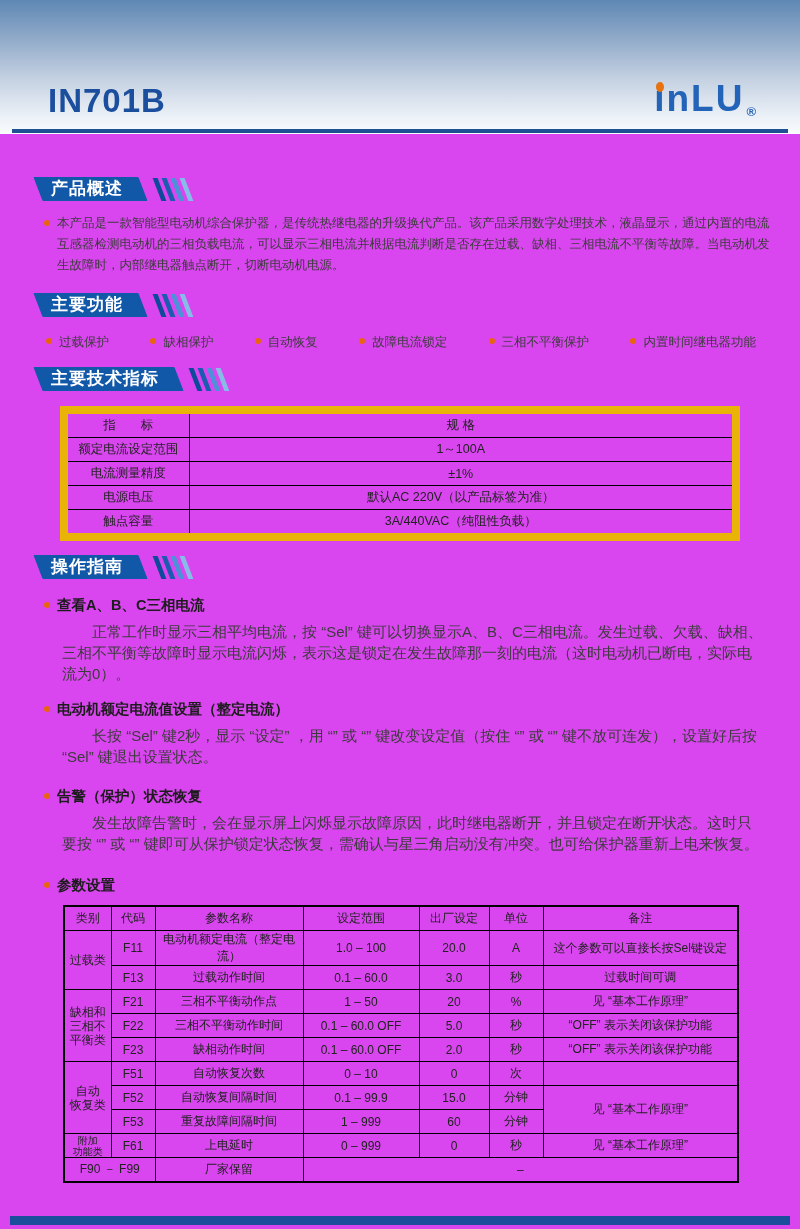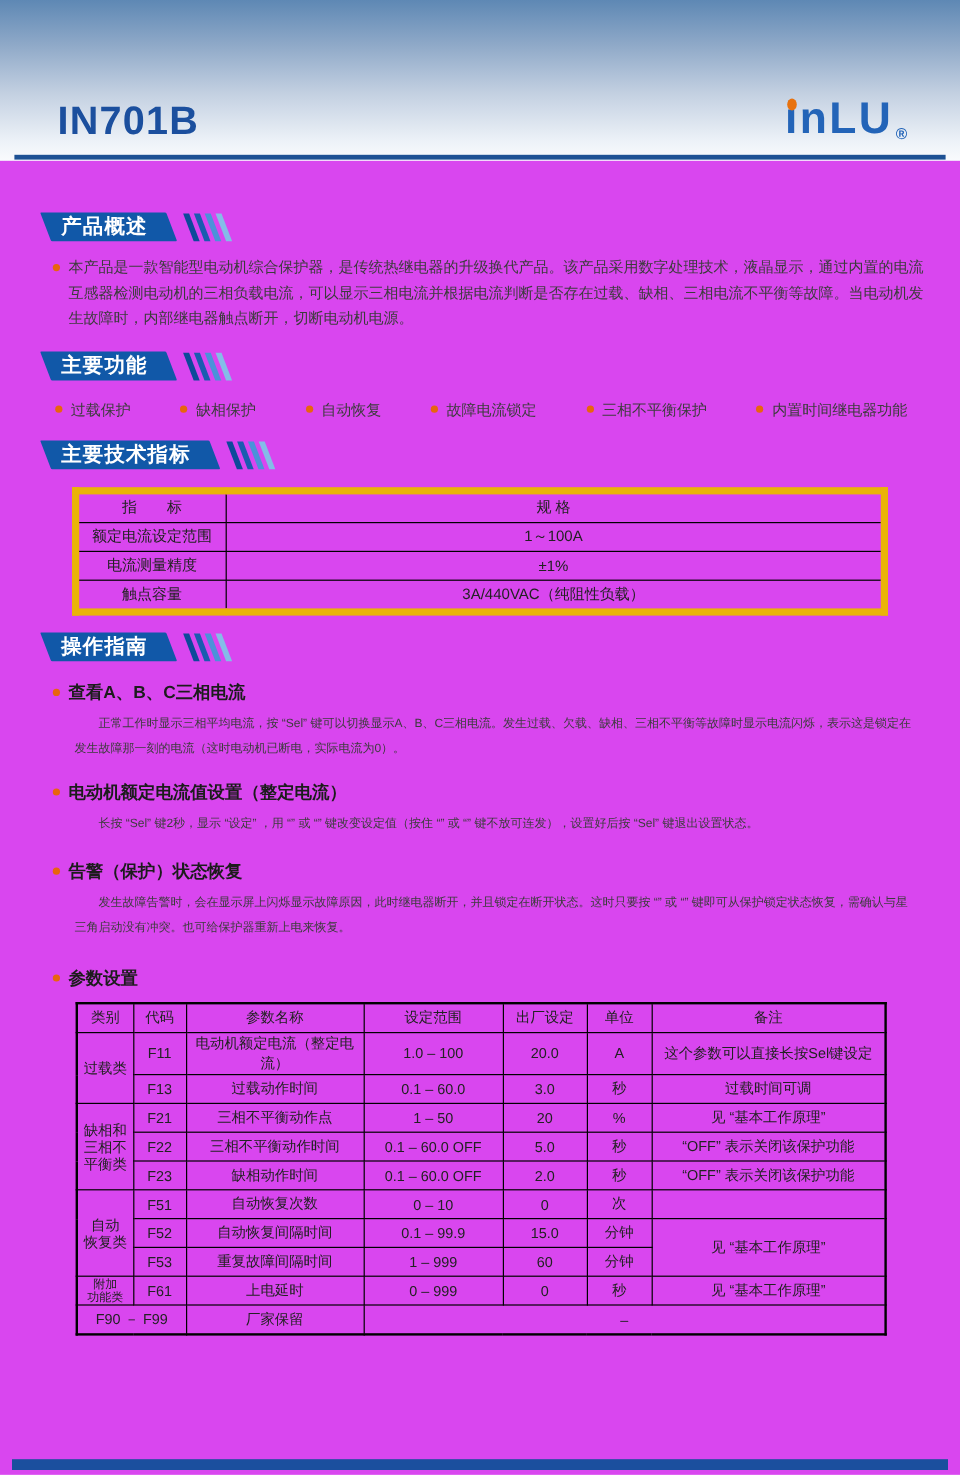--- a/index.html
+++ b/index.html
@@ -26,28 +26,28 @@
   
   .bullet{flex:0 0 auto;width:6px;height:6px;border-radius:50%;background:#e8650d;margin:7px 7px 0 0;}
   .para-row{display:flex;margin:11px 28px 0 44px;}
   .body-text{font-size:12.5px;line-height:21px;color:#3c3c3c;}
   .features-row{display:flex;justify-content:space-between;margin:16px 44px 0 46px;}
   .feature-item{display:flex;font-size:12.5px;color:#3c3c3c;}
   .feature-item .bullet{margin-top:4px;}
   
   table{border-collapse:collapse;table-layout:fixed;font-size:12.5px;color:#222;}
   td{border:1px solid #000;text-align:center;height:23px;padding:0 4px;overflow:hidden;}
-  .spec-table{width:680px;margin:14px 0 0 60px;border:6px solid #eab308;}
+  .spec-table{width:680px;margin:14px 0 0 60px;border:8px solid #eab308;}
   .param-table{width:674px;margin:10px 0 0 63px;border:2px solid #000;font-size:12px;}
   .cat{white-space:pre-line;line-height:14px;}
   .cat-small{font-size:10px;line-height:11px;}
   
   .topic-title{display:flex;margin:16px 28px 0 44px;font-size:14.5px;font-weight:bold;color:#1c1c1c;}
   .topic-title .bullet{margin-top:6px;}
-  .topic-para{margin:6px 36px 0 62px;font-size:10px;line-height:21px;color:#3c3c3c;text-indent:2em;}
+  .topic-para{margin:6px 36px 0 62px;font-size:15px;line-height:21px;color:#3c3c3c;text-indent:2em;}
   .bottom-bar{position:absolute;left:10px;right:10px;bottom:4px;height:9px;background:#1b4f9e;}
   .mt-sec2{margin-top:16px;} .mt-sec3{margin-top:15px;} .mt-sec4{margin-top:13px;}
 </style>
 </head>
 <body>
 
 <div class="page">
 
   <div class="top-banner">
     <div class="model-title">IN701B</div>
@@ -130,20 +130,24 @@
       <td>指　　标</td>
       <td>规 格</td>
     </tr>
     <tr>
       <td>额定电流设定范围</td>
       <td>1～100A</td>
     </tr>
     <tr>
       <td>电流测量精度</td>
       <td>±1%</td>
+    </tr>
+    <tr>
+      <td>电源电压</td>
+      <td>默认AC 220V（以产品标签为准）</td>
     </tr>
     <tr>
       <td>触点容量</td>
       <td>3A/440VAC（纯阻性负载）</td>
     </tr>
   </tbody>
     </table>
 
   <div class="sec-head mt-sec4">
     <div class="sec-box"><span>操作指南</span></div>

